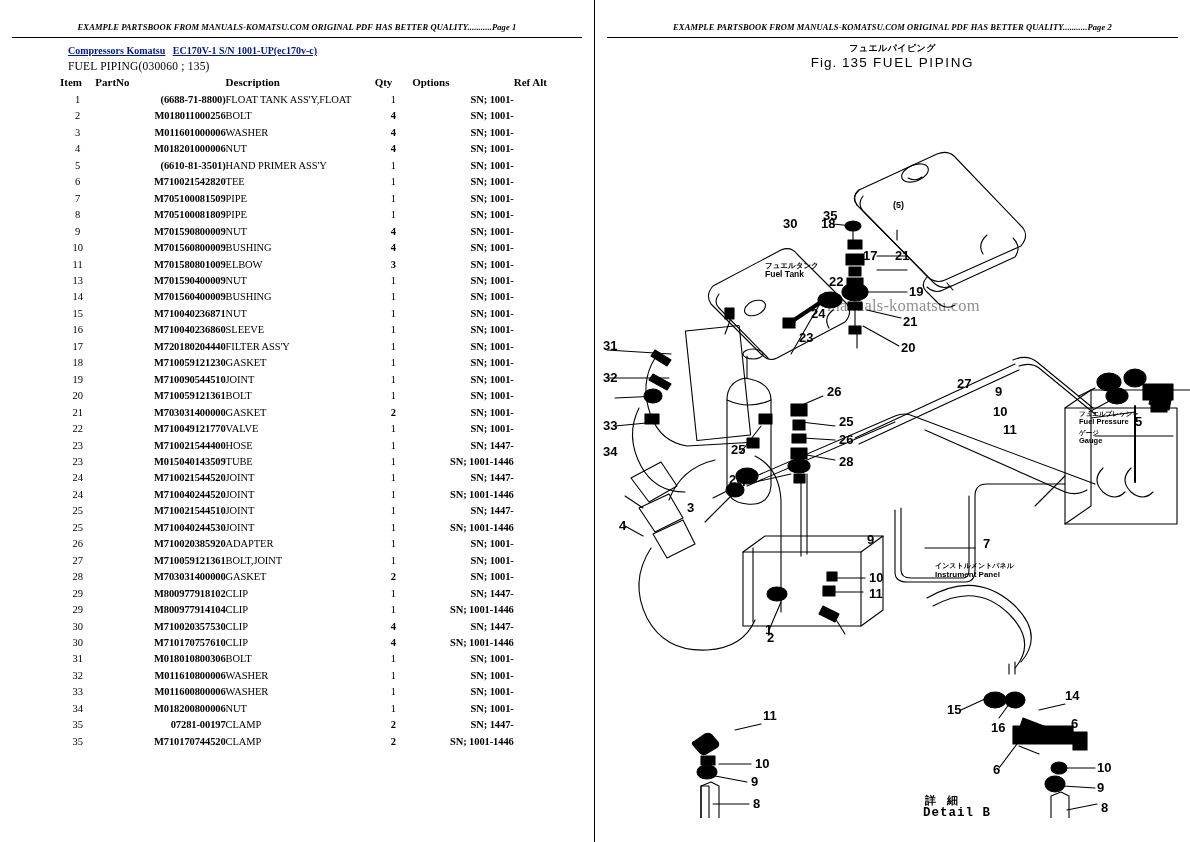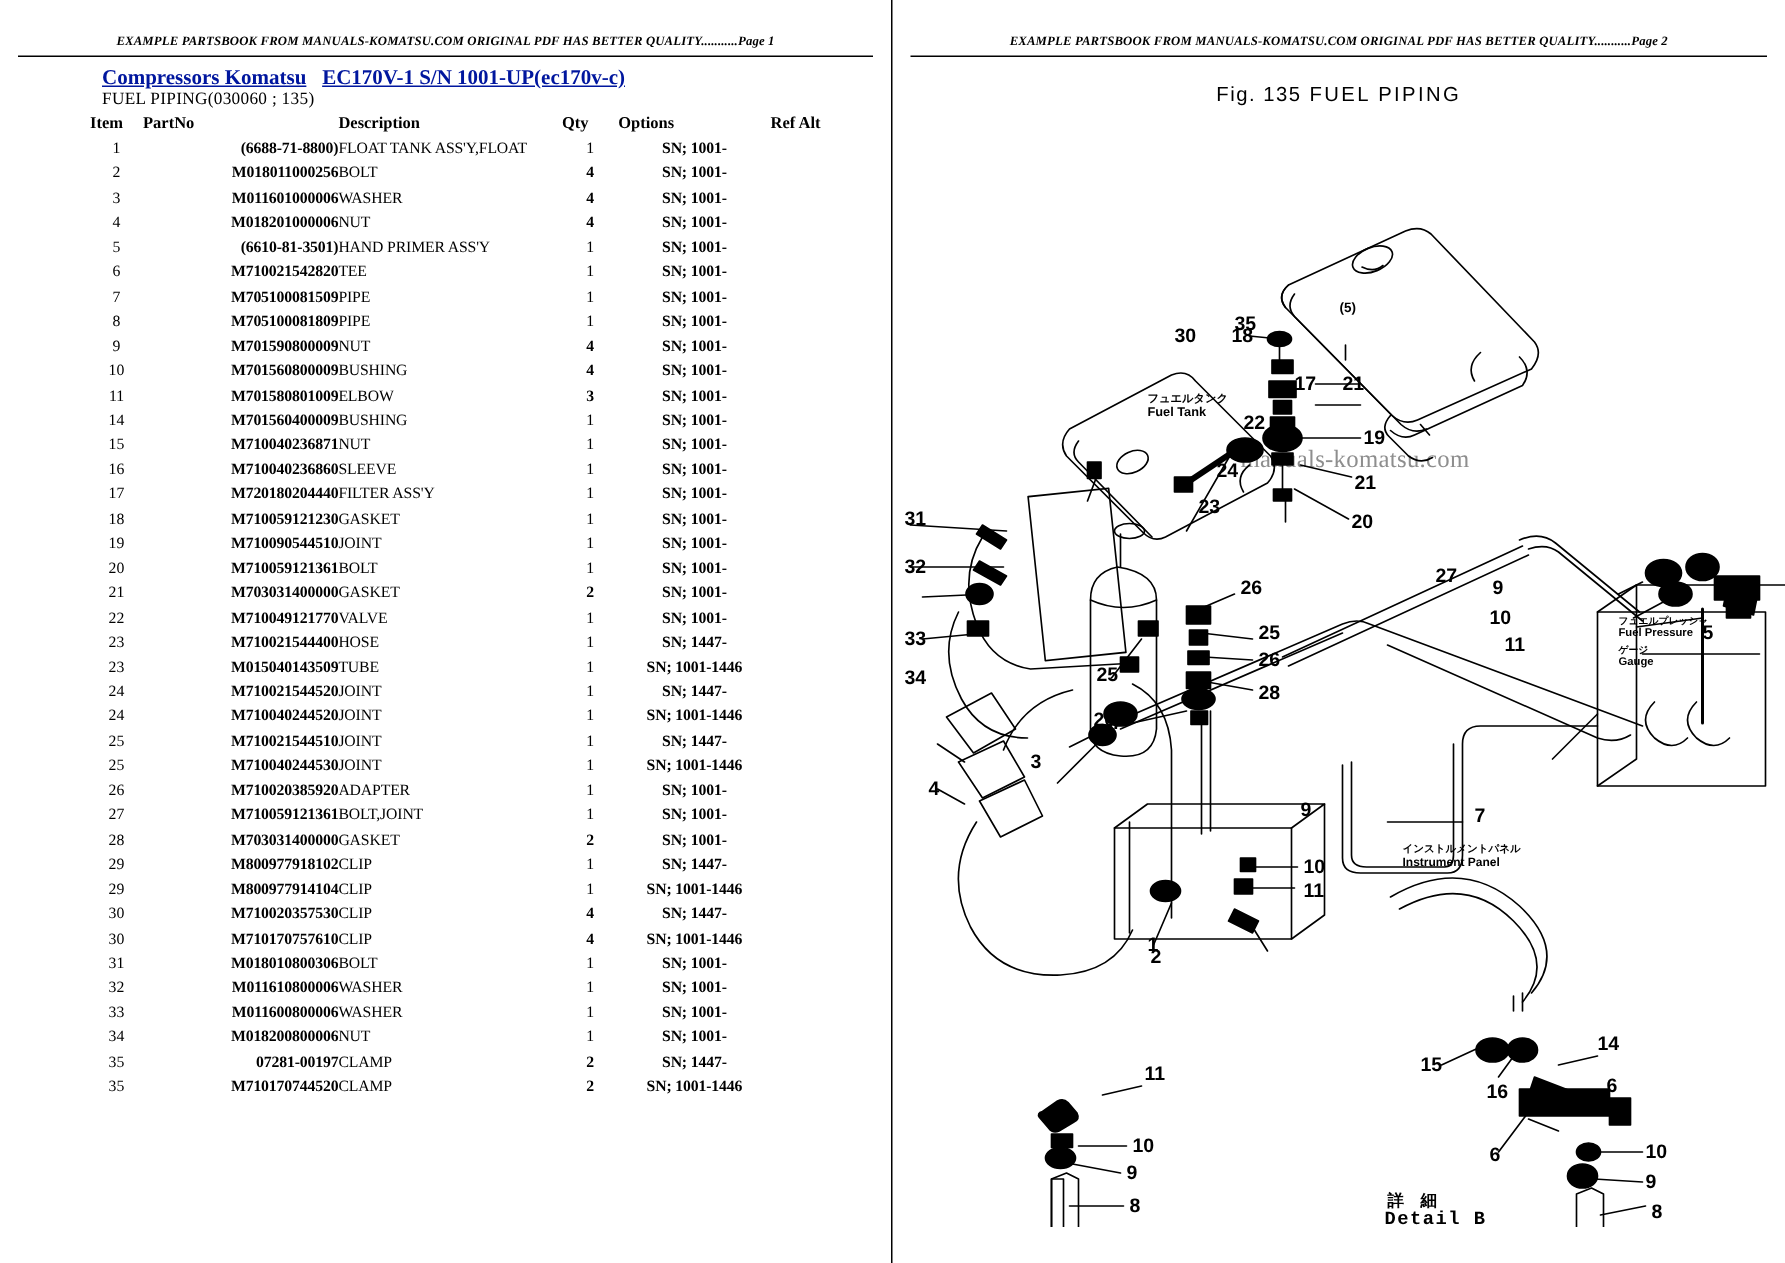--- a/index.html
+++ b/index.html
@@ -13,34 +13,34 @@
 
   .pane-hdr{position:absolute;left:0;right:0;top:22px;height:16px;}
   .pane-hdr .hdr-txt{
     position:absolute;left:0;right:0;top:0;text-align:center;
     font-family:"Liberation Serif",serif;font-weight:bold;font-style:italic;
     font-size:8.5px;letter-spacing:.1px;white-space:nowrap;
   }
   .pane-hdr .hdr-rule{position:absolute;left:12px;right:12px;top:15px;border-top:1.1px solid #000;}
 
   
-  #breadcrumb{position:absolute;left:68px;top:45px;font-size:14px;font-weight:bold;color:#00169e;white-space:nowrap;}
+  #breadcrumb{position:absolute;left:68px;top:45px;font-size:10px;font-weight:bold;color:#00169e;white-space:nowrap;}
   #breadcrumb .bc{color:#00169e;text-decoration:underline;}
   #breadcrumb .bc.plain{text-decoration:underline;}
   #group-title{position:absolute;left:68px;top:60px;font-size:11.5px;white-space:nowrap;letter-spacing:.2px;}
 
   #parts{position:absolute;left:60px;top:76px;width:520px;border-collapse:collapse;font-size:10.5px;}
   #parts th{font-weight:bold;font-size:11px;padding:0 0 4px 0;text-align:left;white-space:nowrap;}
   #parts td{padding:0;height:16.45px;line-height:16.45px;white-space:nowrap;vertical-align:top;}
 
   th.c-item,td.c-item{width:32px;text-align:center;}
   th.c-part,td.c-part{width:118px;text-align:right;}
   th.c-desc,td.c-desc{width:135px;text-align:left;}
   th.c-qty ,td.c-qty {width:34px;text-align:center;}
-  th.c-opt ,td.c-opt {width:92px;text-align:center;}
+  th.c-opt ,td.c-opt {width:92px;text-align:right;}
   th.c-ref ,td.c-ref {width:60px;text-align:left;}
 
   th.c-part{padding-left:28px;margin-left:27px;}
   th.c-desc{padding-left:36px;}
   td.c-part{padding-left:14px;}
   td.c-desc{padding-left:2px;}
   td.c-opt {padding-left:8px;}
   td.c-qty {font-weight:bold;}
   td.c-qty.q1{font-weight:normal;}
   td.c-part,td.c-opt{font-weight:bold;letter-spacing:-.1px;}
@@ -173,20 +173,28 @@
           </tr>
           <tr>
             <td class="c-item">11</td>
             <td class="c-part">M701580801009</td>
             <td class="c-desc">ELBOW</td>
             <td class="c-qty">3</td>
             <td class="c-opt">SN; 1001-</td>
             <td class="c-ref"></td>
           </tr>
           <tr>
+            <td class="c-item">13</td>
+            <td class="c-part">M701590400009</td>
+            <td class="c-desc">NUT</td>
+            <td class="c-qty q1">1</td>
+            <td class="c-opt">SN; 1001-</td>
+            <td class="c-ref"></td>
+          </tr>
+          <tr>
             <td class="c-item">14</td>
             <td class="c-part">M701560400009</td>
             <td class="c-desc">BUSHING</td>
             <td class="c-qty q1">1</td>
             <td class="c-opt">SN; 1001-</td>
             <td class="c-ref"></td>
           </tr>
           <tr>
             <td class="c-item">15</td>
             <td class="c-part">M710040236871</td>
@@ -407,20 +415,21 @@
     </table>
   </div>
 
   <div class="pane" id="pane-right">
 
     <div class="pane-hdr">
       <div class="hdr-txt">EXAMPLE PARTSBOOK FROM MANUALS-KOMATSU.COM ORIGINAL PDF HAS BETTER QUALITY...........Page 2</div>
       <div class="hdr-rule"></div>
     </div>
 
+    <div id="fig-jp">フュエルパイピング</div>
     <div id="fig-line">
       <span class="fno">Fig.  135</span>
       <span class="fttl">FUEL   PIPING</span>
     </div>
 
     <div id="watermark">manuals-komatsu.com</div>
 
     <div id="drawing">
       <svg width="595" height="740" viewBox="0 0 595 740" xmlns="http://www.w3.org/2000/svg" fill="none" stroke="#000" stroke-width="1.1" stroke-linecap="round" stroke-linejoin="round">
 

